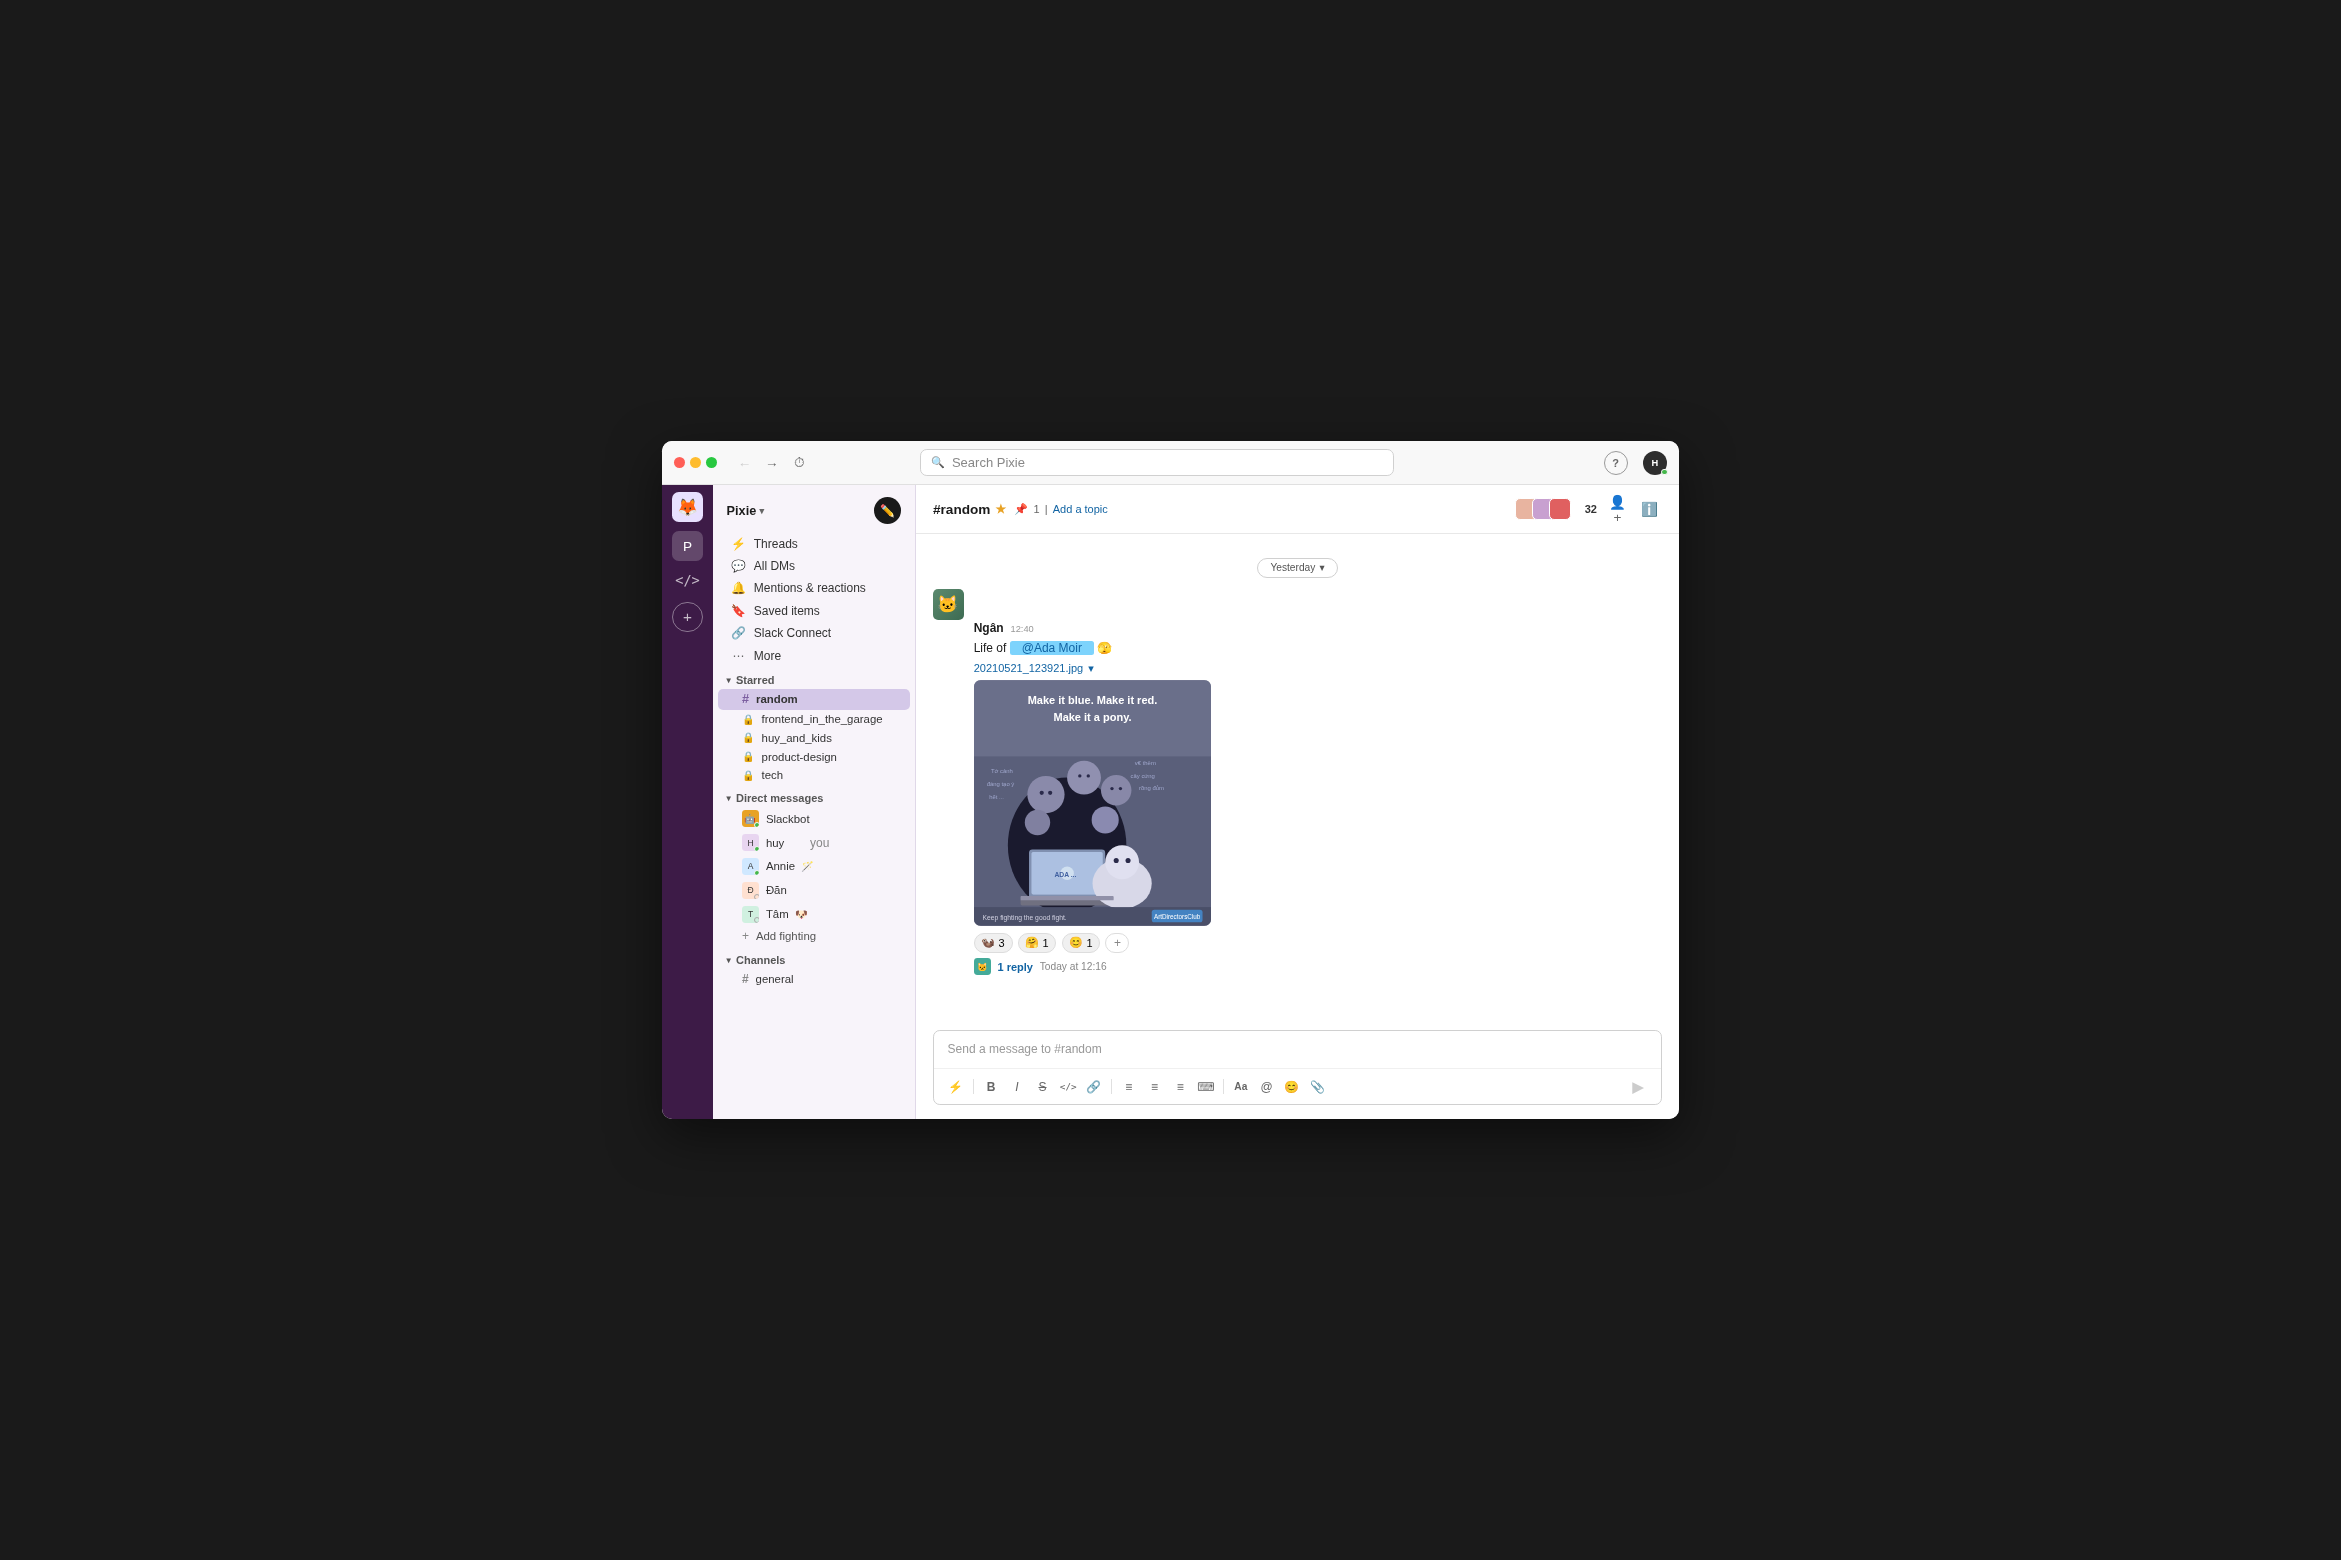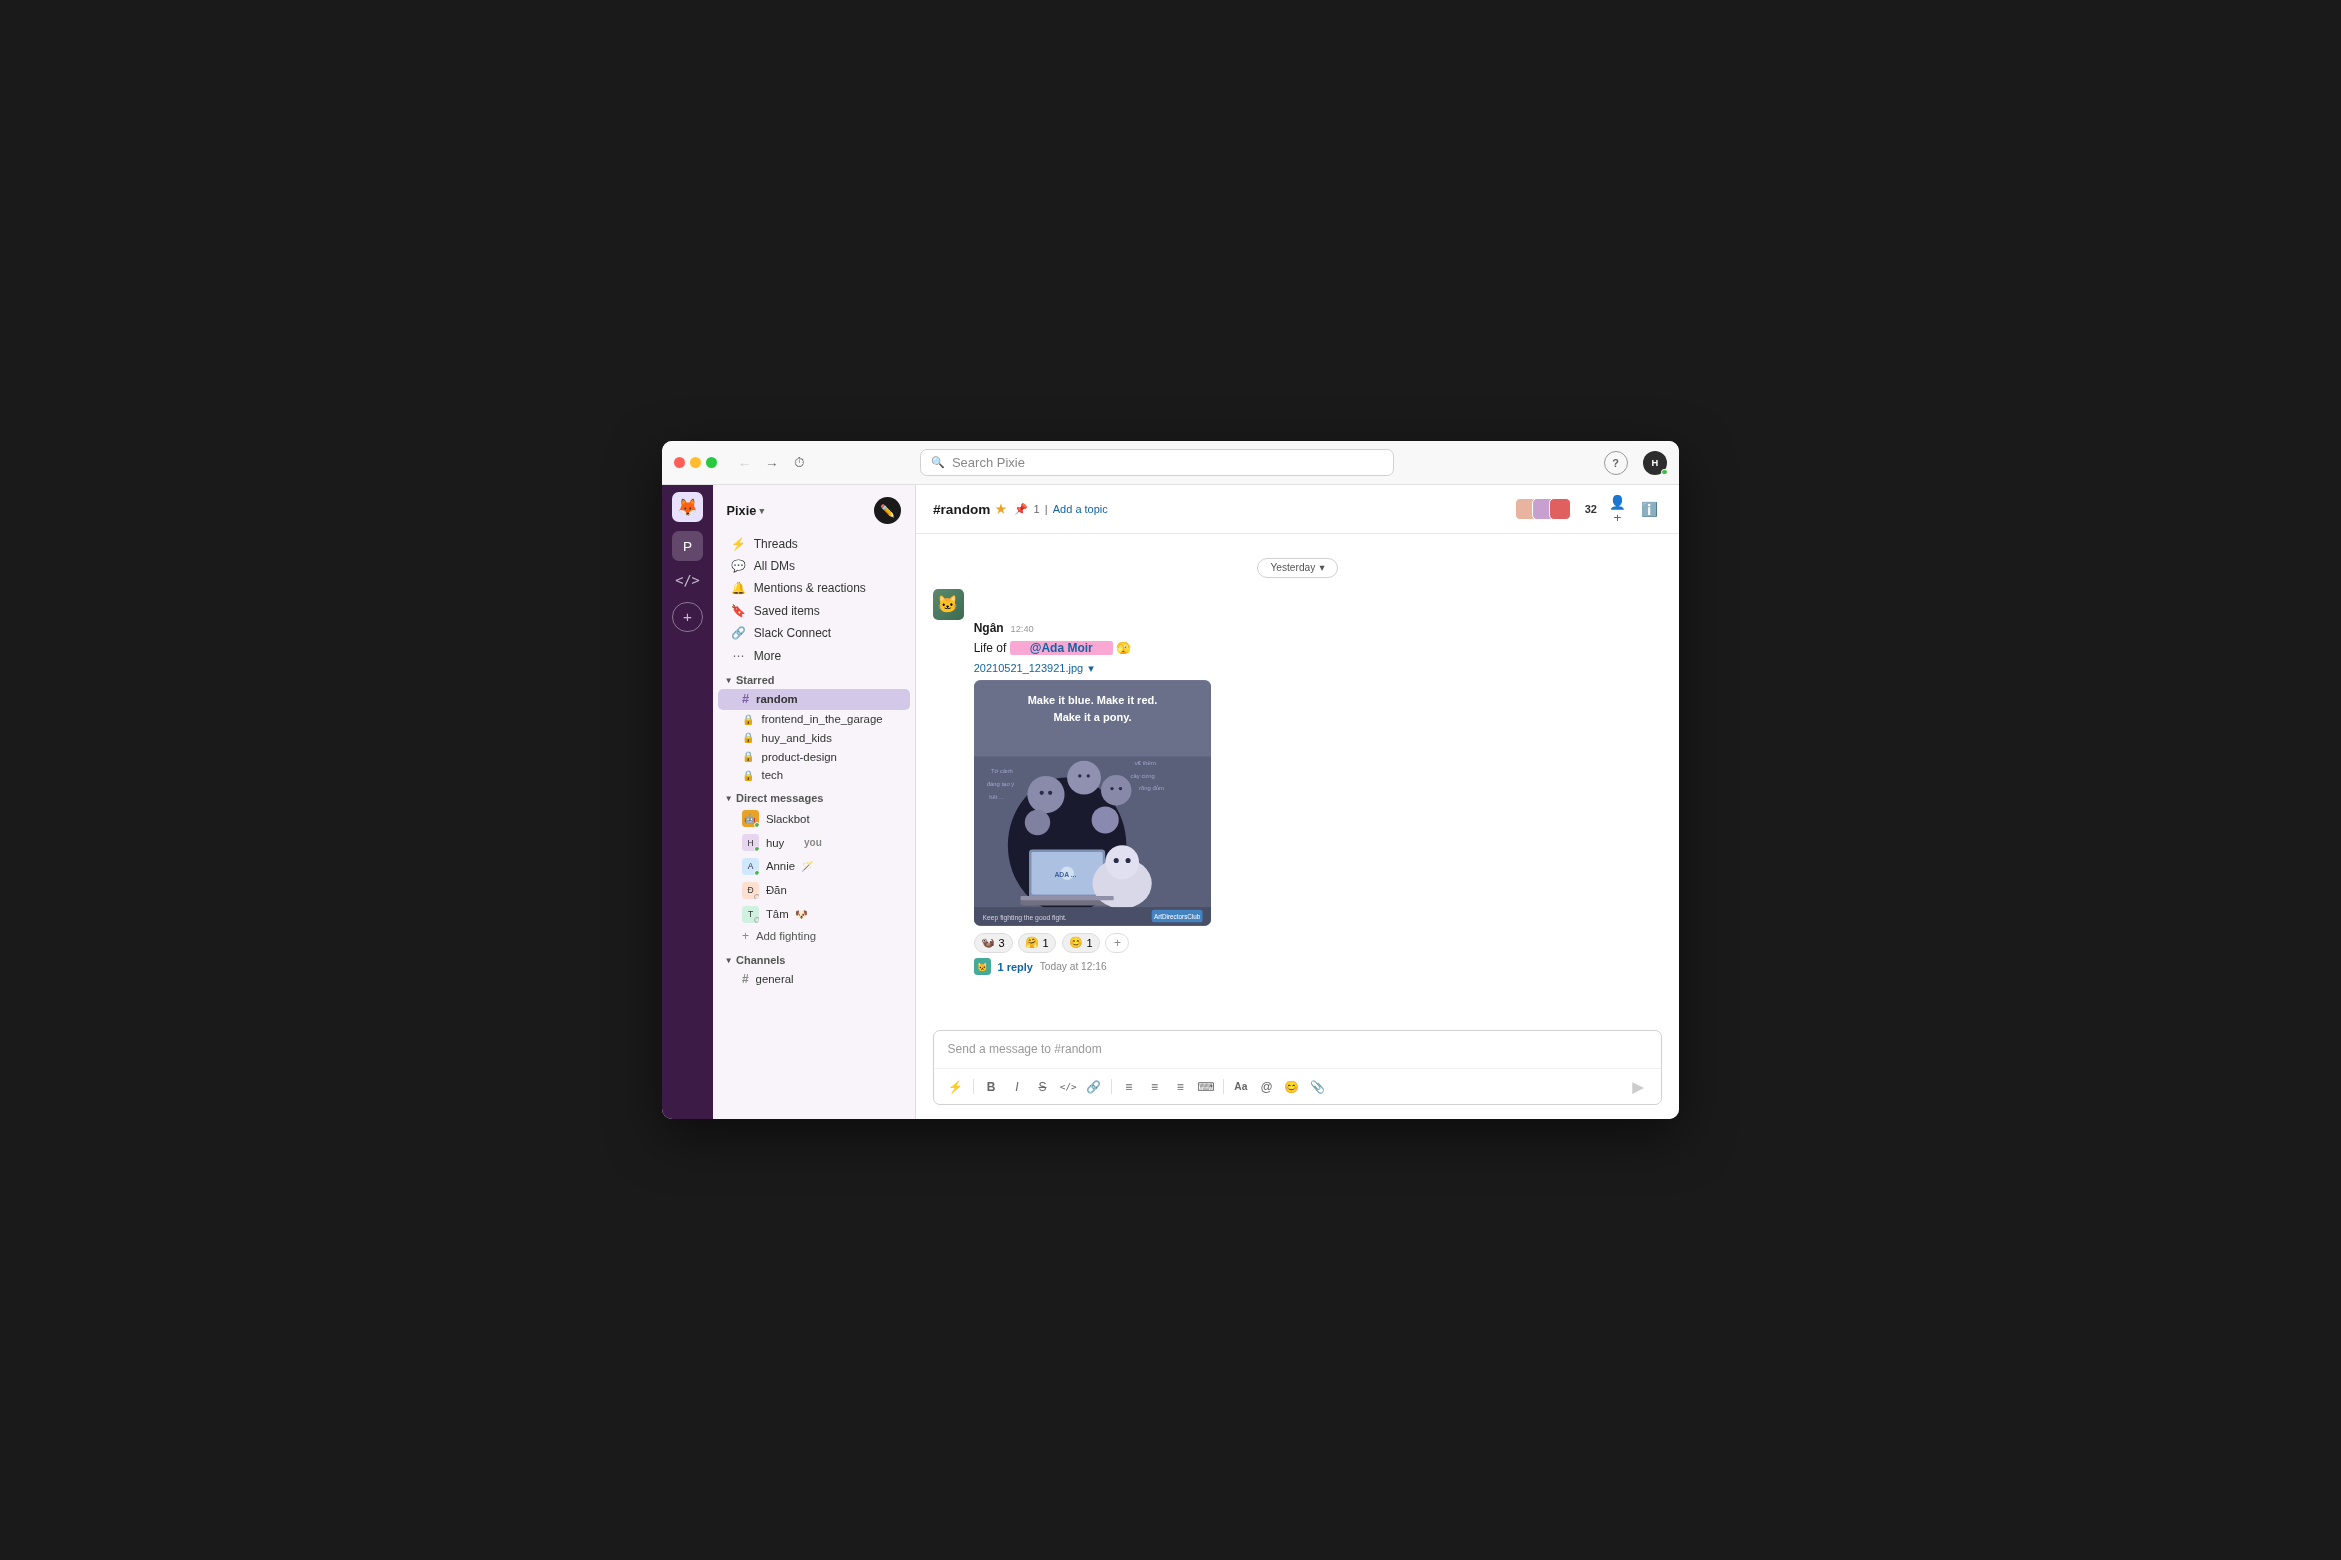--- a/index.html
+++ b/index.html
@@ -279,24 +279,23 @@
       height: 6px;
       border-radius: 50%;
       background: #44b74a;
       position: absolute;
       bottom: -0.8px;
       right: -0.8px;
       border: 0.8px solid #f8f4fa;
     }
     .dm-status.away { background: transparent; border: 1.3px solid #aaa; }
     .you-badge {
-      font-size: 10px;
+      font-size: 12px;
       color: #888;
-      margin-left: 13px;
-      font-weight: bold;
+      margin-left: 19px;
     }
     .add-teammates {
       display: flex;
       align-items: center;
       padding: 3.4px 13.6px 3.4px 24px;
       gap: 6.8px;
       cursor: pointer;
       font-size: 11.4px;
       color: #555;
       border-radius: 5.1px;
@@ -437,24 +436,23 @@
       font-size: 9.3px;
       color: #999;
     }
     .msg-text {
       font-size: 12px;
       color: #1a1a1a;
       line-height: 1.5;
     }
     .mention {
       color: #1264a3;
-      background: #f9a8d4;
+      background: #7dd3fc;
       border-radius: 2.5px;
-      padding: 0 20px;
-      font-weight: bold;
+      padding: 0 12px;
     }
     .file-attachment {
       margin-top: 5.1px;
     }
     .file-name {
       display: flex;
       align-items: center;
       gap: 5.1px;
       font-size: 11px;
       color: #1264a3;

